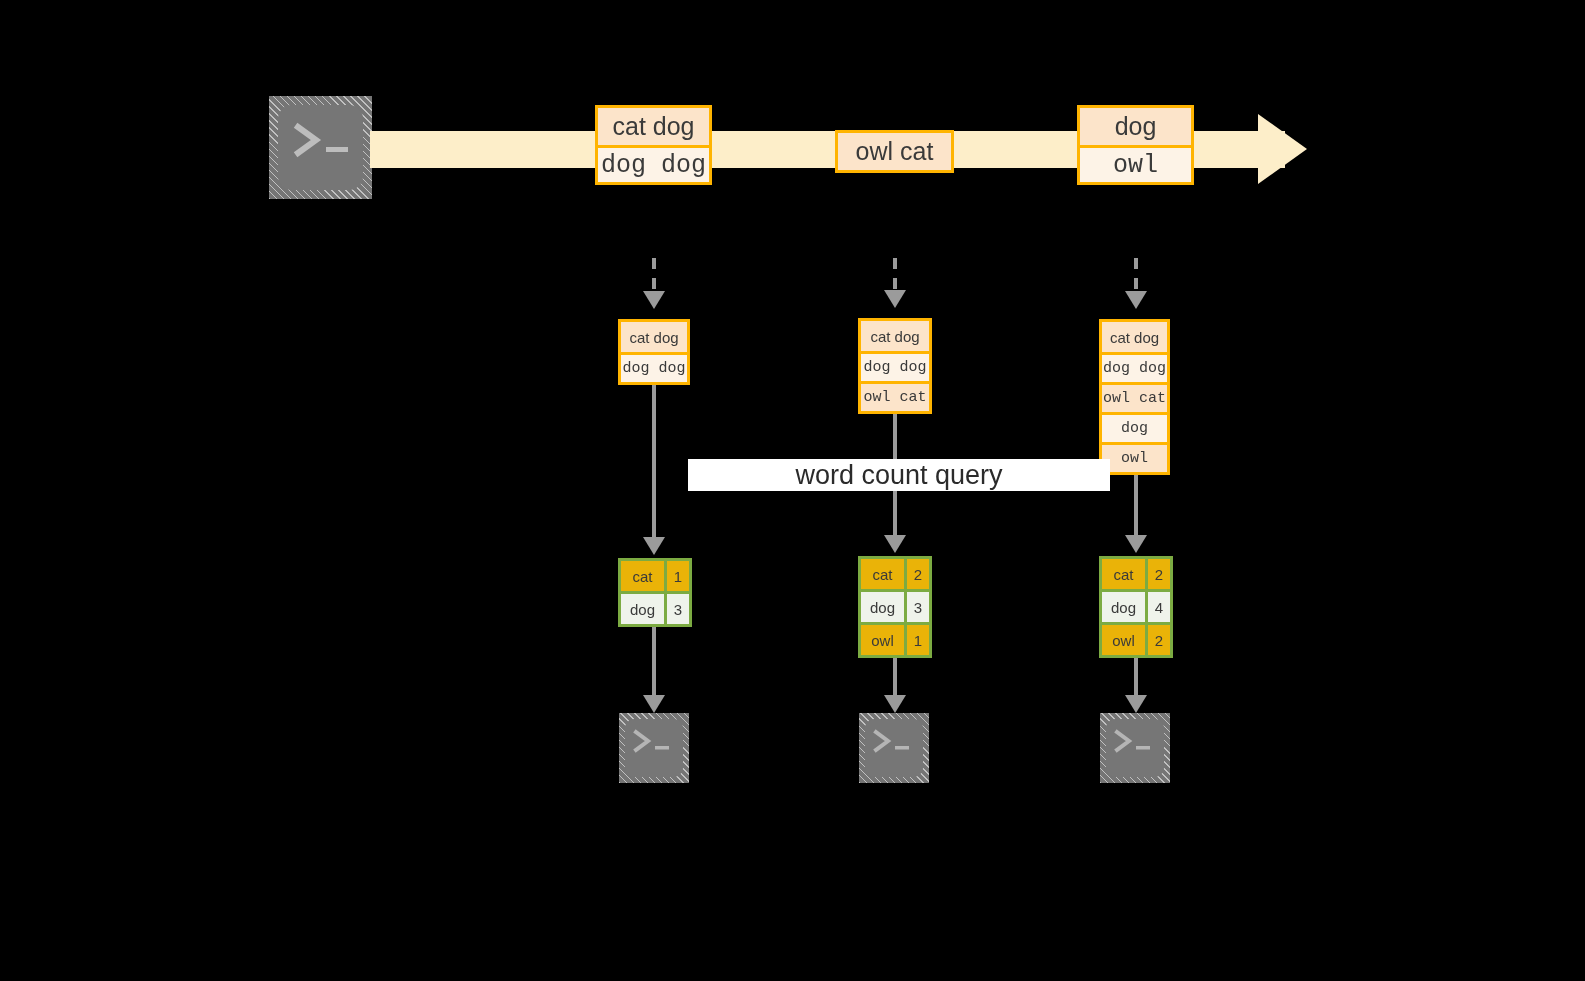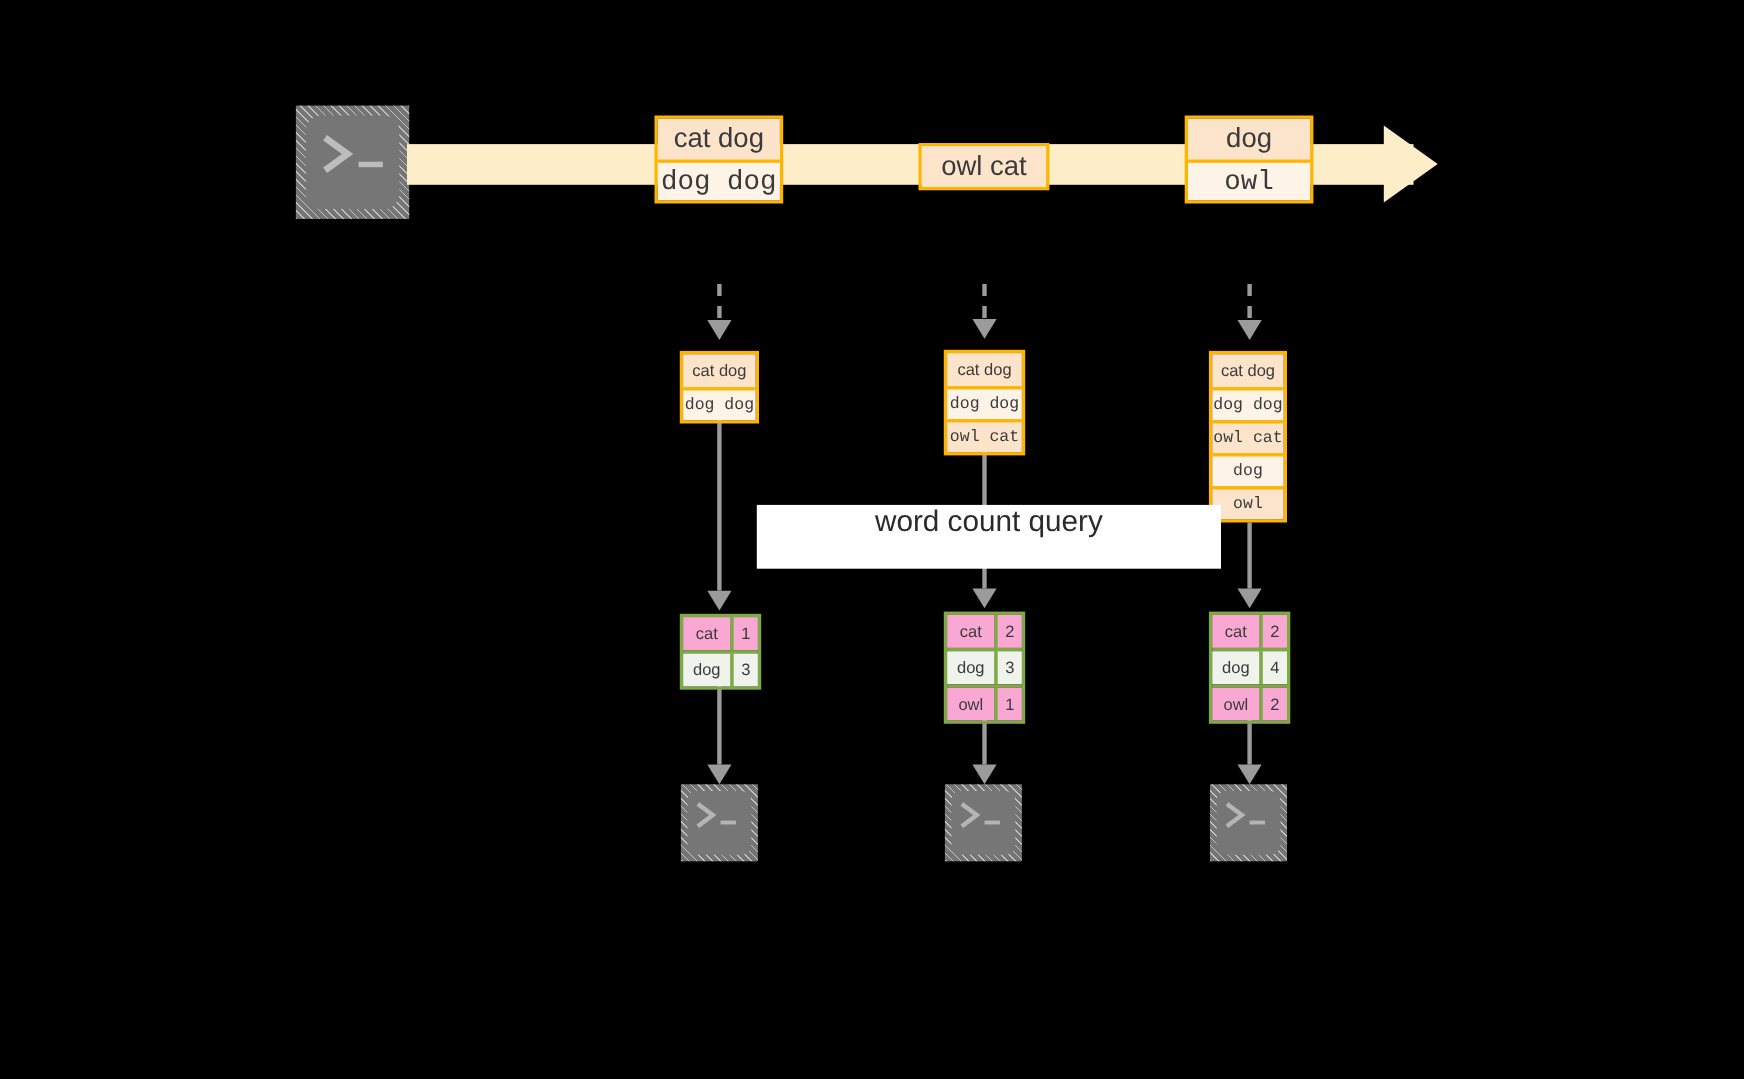--- a/index.html
+++ b/index.html
@@ -121,21 +121,21 @@
   .gtable .gcell {
     box-sizing: border-box;
     display: flex;
     align-items: center;
     justify-content: center;
     font-size: 15px;
     color: #3a3a3a;
   }
   .gtable .gcell.word  { width: 45px; }
   .gtable .gcell.count { width: 26px; border-left: 3px solid #7cab42; }
-  .gtable .grow.dark  .gcell { background: #f9a8d4; }
+  .gtable .grow.dark  .gcell { background: #eab308; }
   .gtable .grow.light .gcell { background: #eff3eb; }
   .gt1 { left: 618px;  top: 558px; width: 74px; }
   .gt2 { left: 858px;  top: 556px; width: 74px; }
   .gt3 { left: 1099px; top: 556px; width: 74px; }
 
   
   .vline {
     position: absolute;
     width: 4px;
     background: #9b9b9b;
@@ -157,24 +157,24 @@
     border-right: 11px solid transparent;
     border-top: 18px solid #9b9b9b;
   }
 
   
   .banner {
     position: absolute;
     left: 688px;
     top: 459px;
     width: 422px;
-    height: 58px;
+    height: 32px;
     background: #ffffff;
     display: flex;
-    align-items: flex-start;
+    align-items: center;
     justify-content: center;
   }
   .banner .label {
     font-size: 27px;
     color: #2b2b2b;
     white-space: nowrap;
   }
 </style>
 </head>
 <body>

